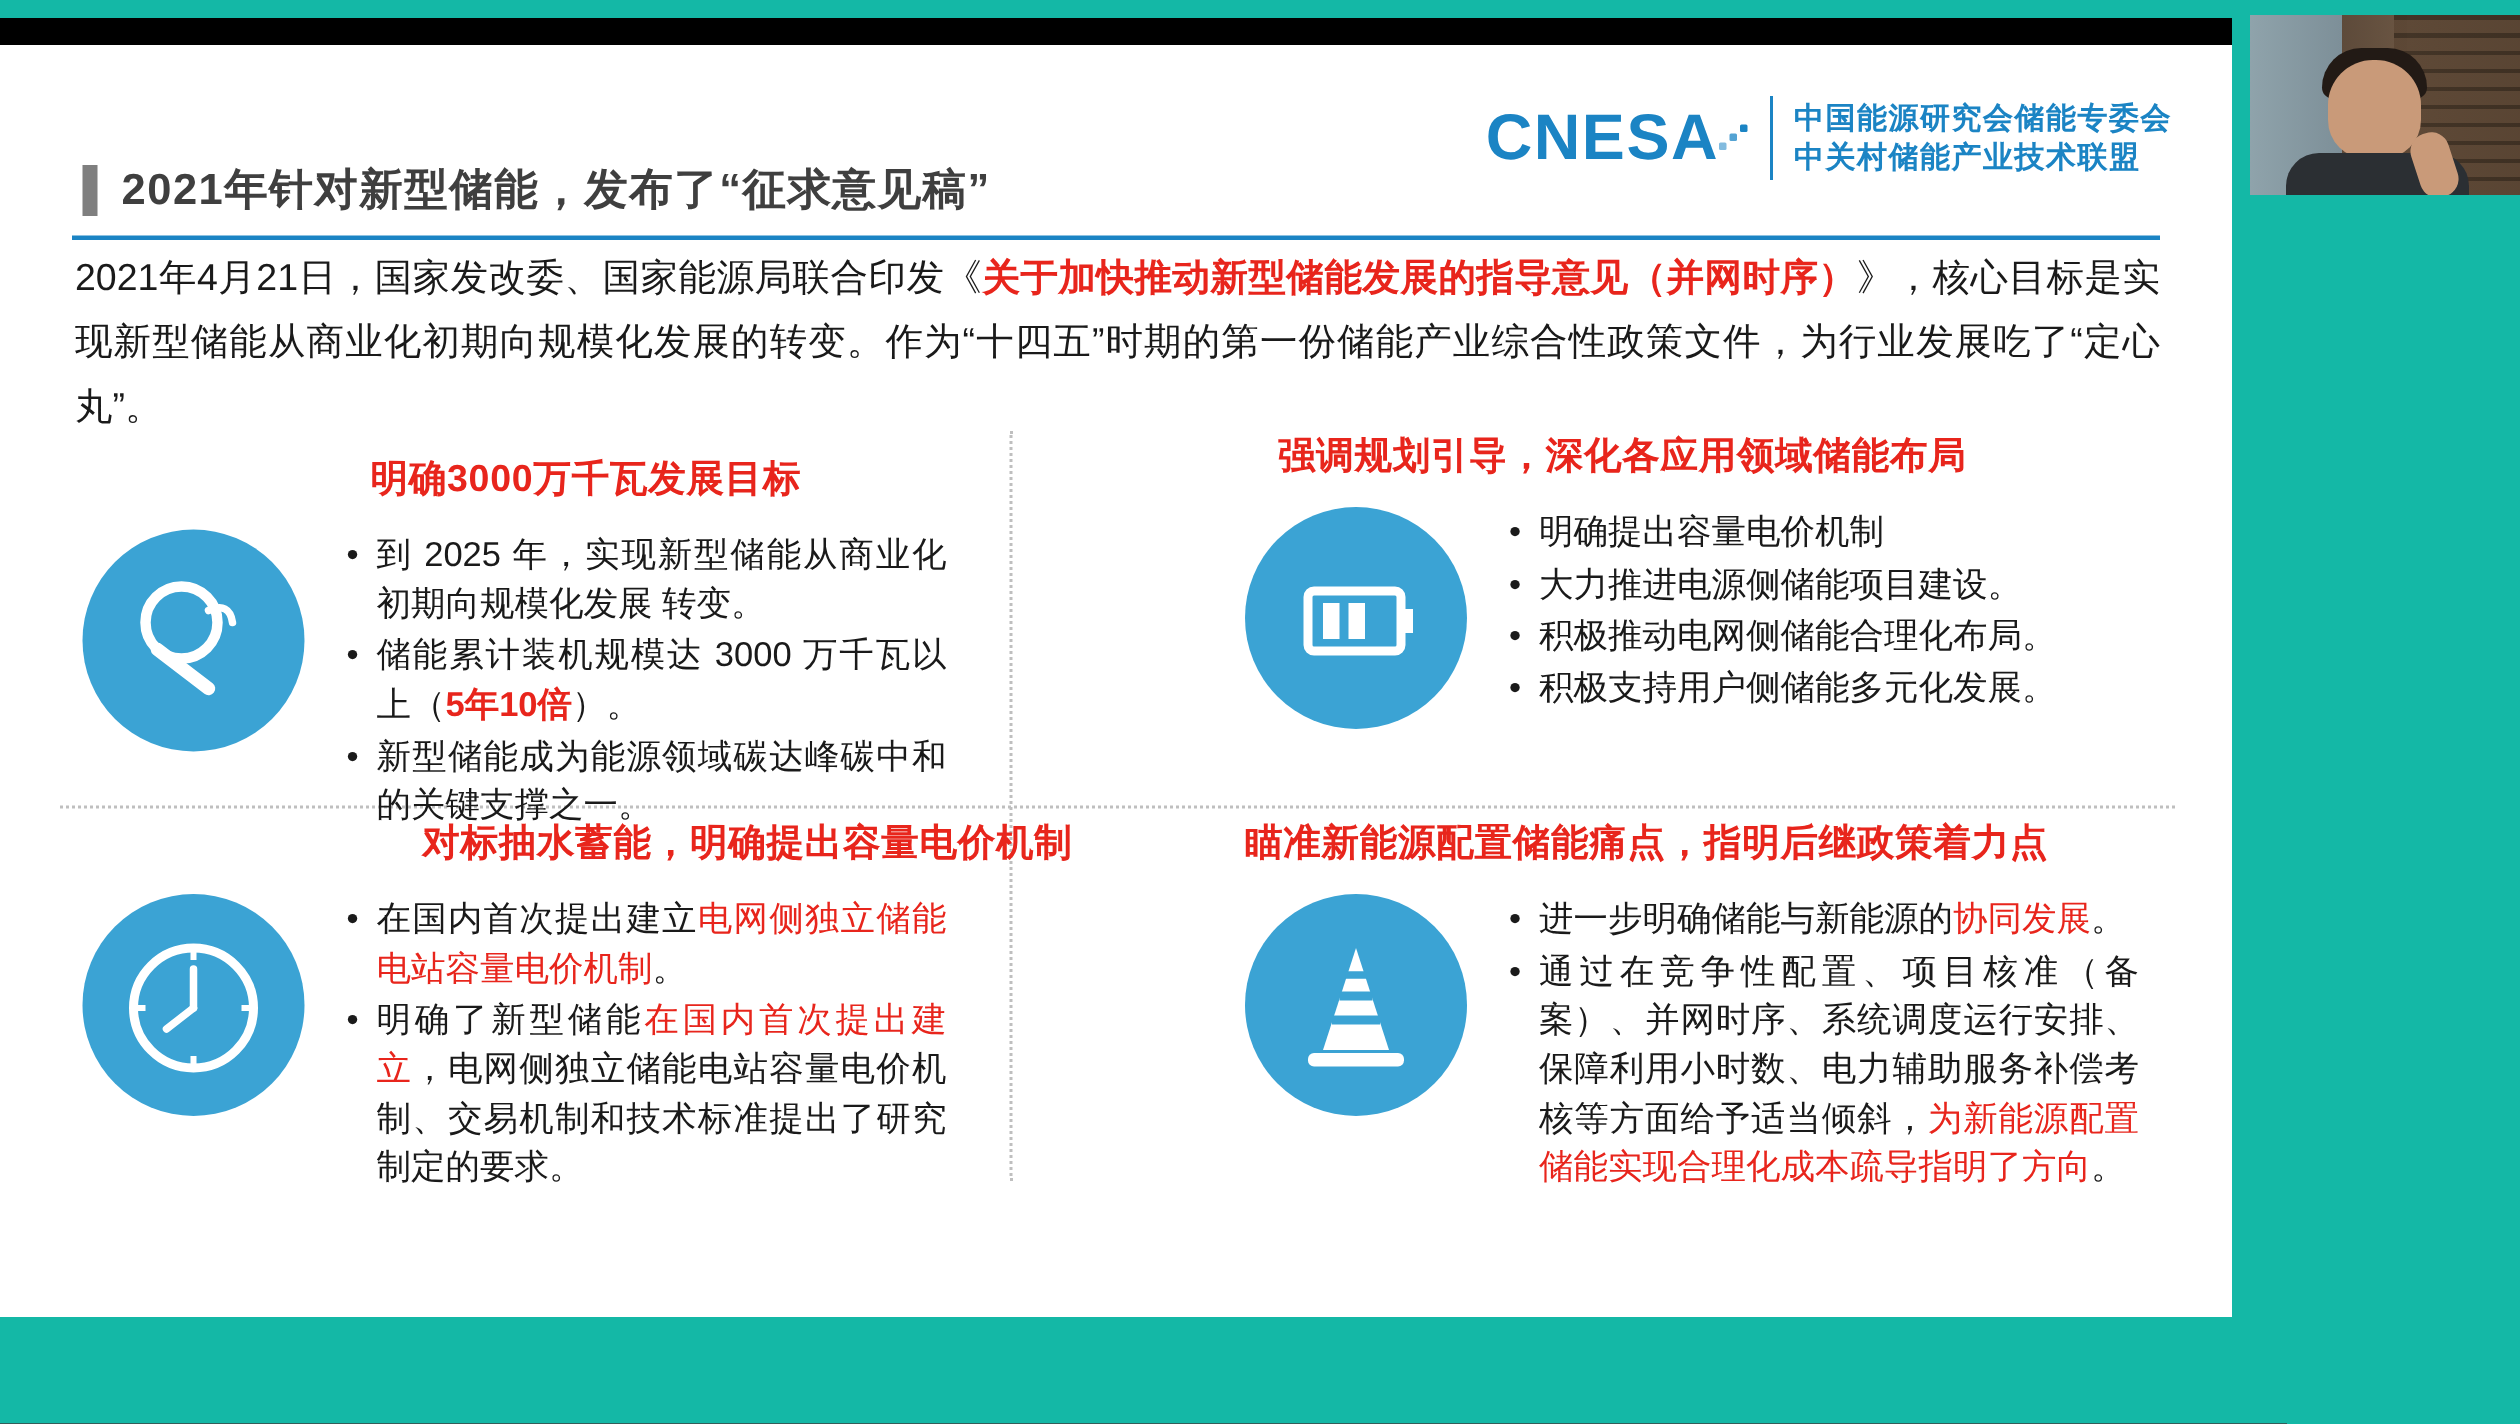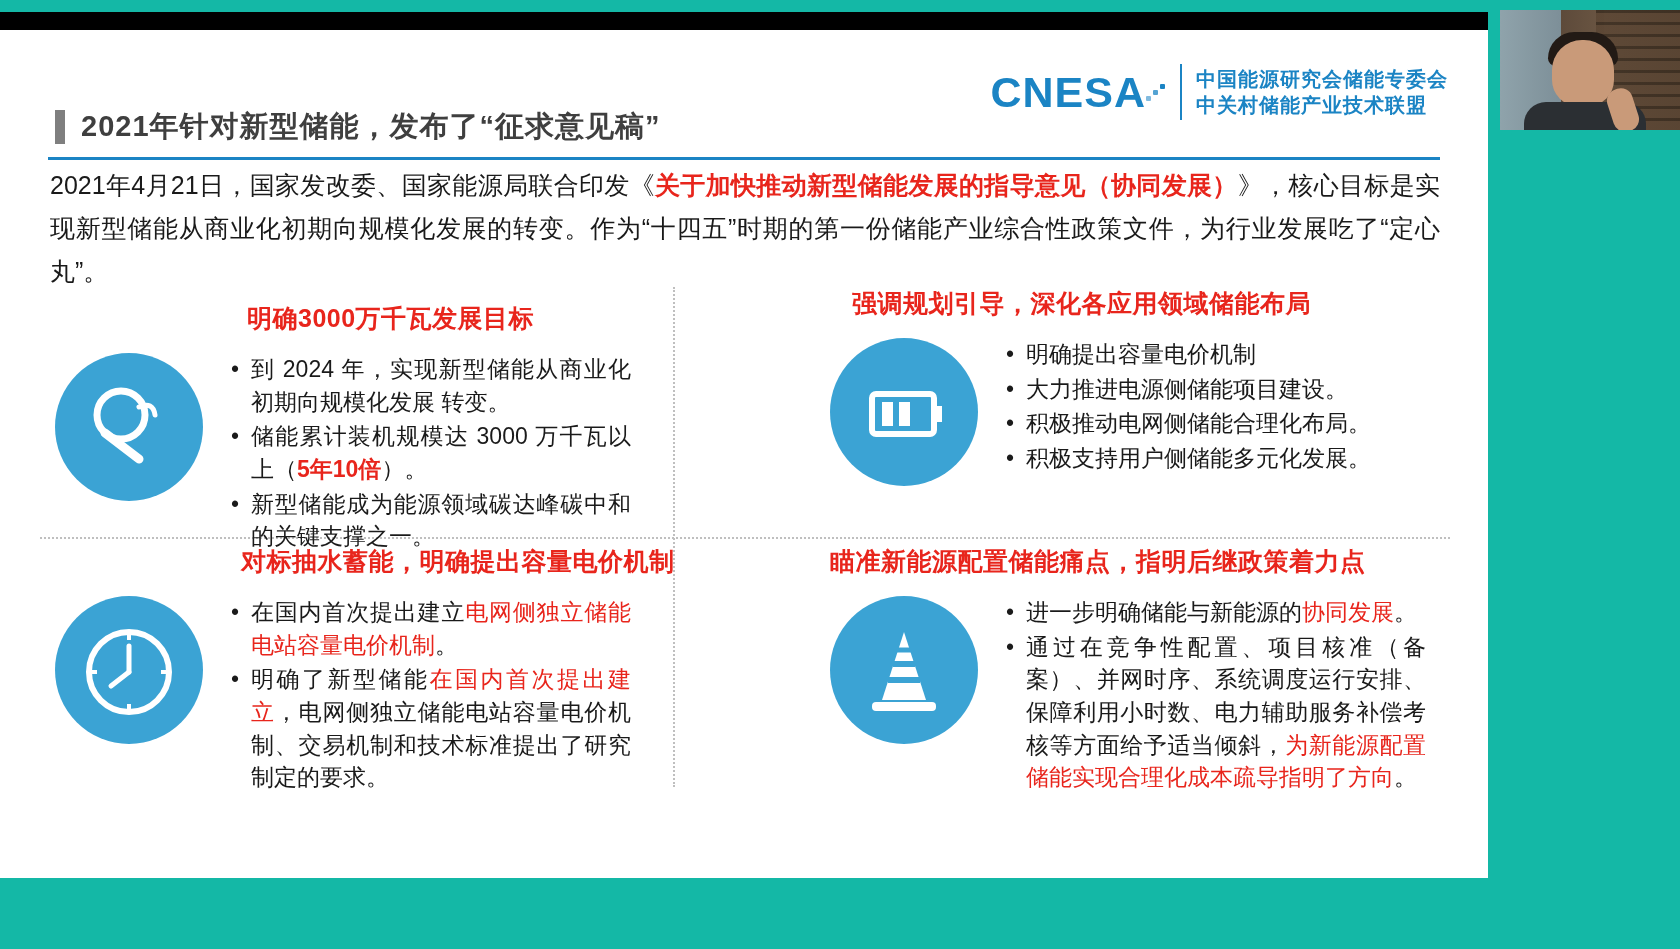--- a/index.html
+++ b/index.html
@@ -29,21 +29,21 @@
   .grid{position:absolute;left:40px;top:275px;width:1410px;height:510px;}
   .vline{position:absolute;left:633px;top:0;width:1px;height:500px;border-left:2px dotted #bfbfbf;}
   .hline{position:absolute;left:0;top:250px;width:1410px;height:1px;border-top:2px dotted #bfbfbf;}
   .cell{position:absolute;width:660px;}
   .c1{left:15px;top:15px;}
   .c2{left:790px;top:0px;}
   .c3{left:15px;top:258px;}
   .c4{left:790px;top:258px;}
   .cell h3{margin:0 0 18px 0;font-size:25px;font-weight:bold;color:#e8251c;letter-spacing:0.5px;}
   .c1 h3{margin-left:192px;}
-  .c3 h3{margin-left:186px;}
+  .c3 h3{margin-left:186px;text-align:right;}
   .c2 h3{margin-left:22px;}
   .c4 h3{margin-left:0px;}
   .body{display:flex;align-items:flex-start;}
   .circle{width:148px;height:148px;border-radius:50%;background:#3ba3d4;flex:none;position:relative;}
   .c3 .circle{background:#3ba3d4;}
   .bullets{margin-left:28px;font-size:23px;line-height:1.42;color:#1a1a1a;}
   .bullets .li{display:flex;margin-bottom:2px;}
   .bullets .dot{width:20px;flex:none;}
   .bullets .txt{flex:1;}
   .red{color:#e8251c;}
@@ -75,41 +75,41 @@
       </div>
     </div>
 
     <div class="title-row">
       <div class="title-bar"></div>
       <div class="slide-title">2021年针对新型储能，发布了“征求意见稿”</div>
     </div>
     <div class="hrule"></div>
 
     <div class="intro">
-      <span>2021年4月21日，国家发改委、国家能源局联合印发《</span><span class="red">关于加快推动新型储能发展的指导意见（协同发展）</span><span>》，核心目标是实现新型储能从商业化初期向规模化发展的转变。作为“十四五”时期的第一份储能产业综合性政策文件，为行业发展吃了“定心丸”。</span>
+      <span>2021年4月21日，国家发改委、国家能源局联合印发《</span><span class="red">关于加快推动新型储能发展的指导意见（并网时序）</span><span>》，核心目标是实现新型储能从商业化初期向规模化发展的转变。作为“十四五”时期的第一份储能产业综合性政策文件，为行业发展吃了“定心丸”。</span>
     </div>
 
     <div class="grid">
       <div class="vline"></div>
       <div class="hline"></div>
 
       <div class="cell c1">
         <h3>明确3000万千瓦发展目标</h3>
         <div class="body">
           <div class="circle">
             <svg width="148" height="148" viewBox="0 0 148 148">
               <circle cx="66" cy="62" r="24" fill="none" stroke="#ffffff" stroke-width="7"></circle>
               <line x1="50" y1="80" x2="84" y2="106" stroke="#ffffff" stroke-width="9" stroke-linecap="round"></line>
               <path d="M84 54 q14 -6 16 8" fill="none" stroke="#ffffff" stroke-width="5" stroke-linecap="round"></path>
             </svg>
           </div>
           <div class="bullets just" style="width:400px">
             <div class="li">
                 <span class="dot">•</span>
-                <span class="txt"><span>到 2024 年，实现新型储能从商业化初期向规模化发展 转变。</span></span>
+                <span class="txt"><span>到 2025 年，实现新型储能从商业化初期向规模化发展 转变。</span></span>
               </div>
             <div class="li">
                 <span class="dot">•</span>
                 <span class="txt"><span>储能累计装机规模达 3000 万千瓦以上（</span><span class="redb">5年10倍</span><span>）。</span></span>
               </div>
             <div class="li">
                 <span class="dot">•</span>
                 <span class="txt"><span>新型储能成为能源领域碳达峰碳中和的关键支撑之一。</span></span>
               </div>
           </div>

